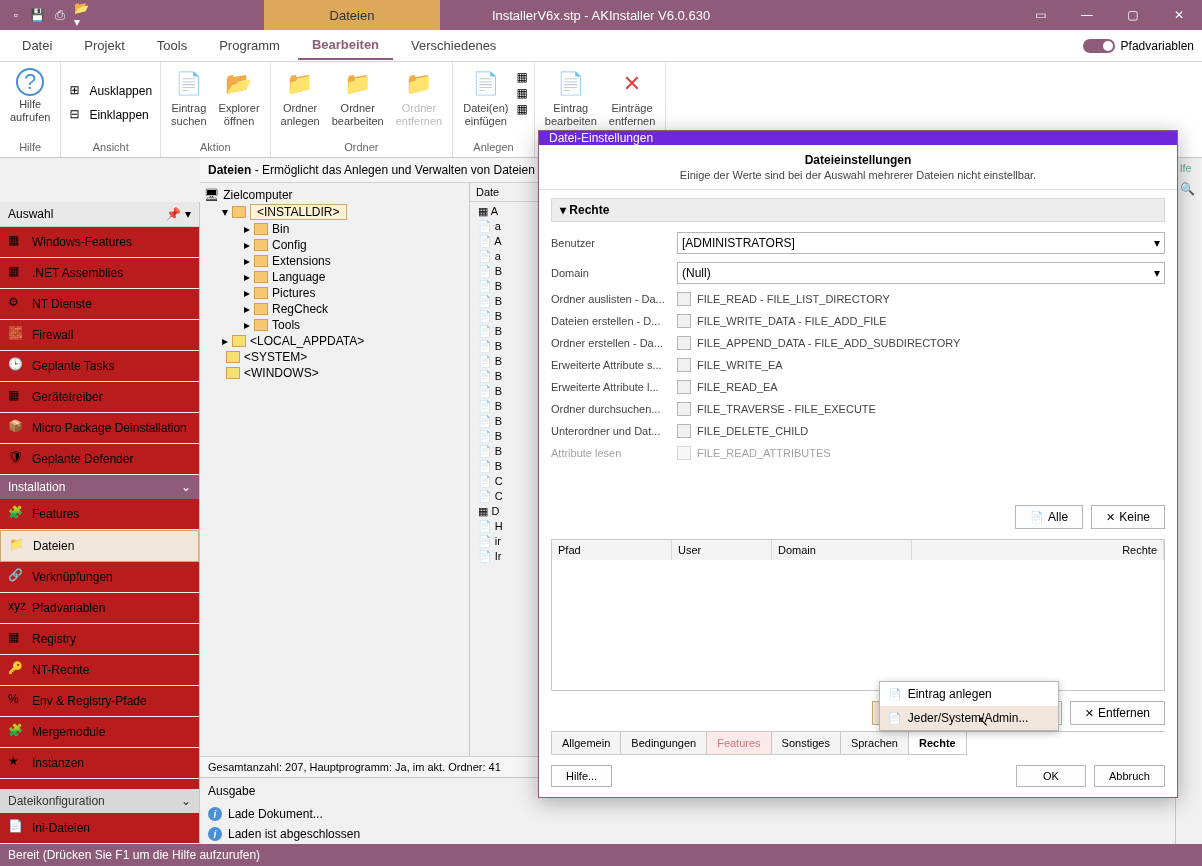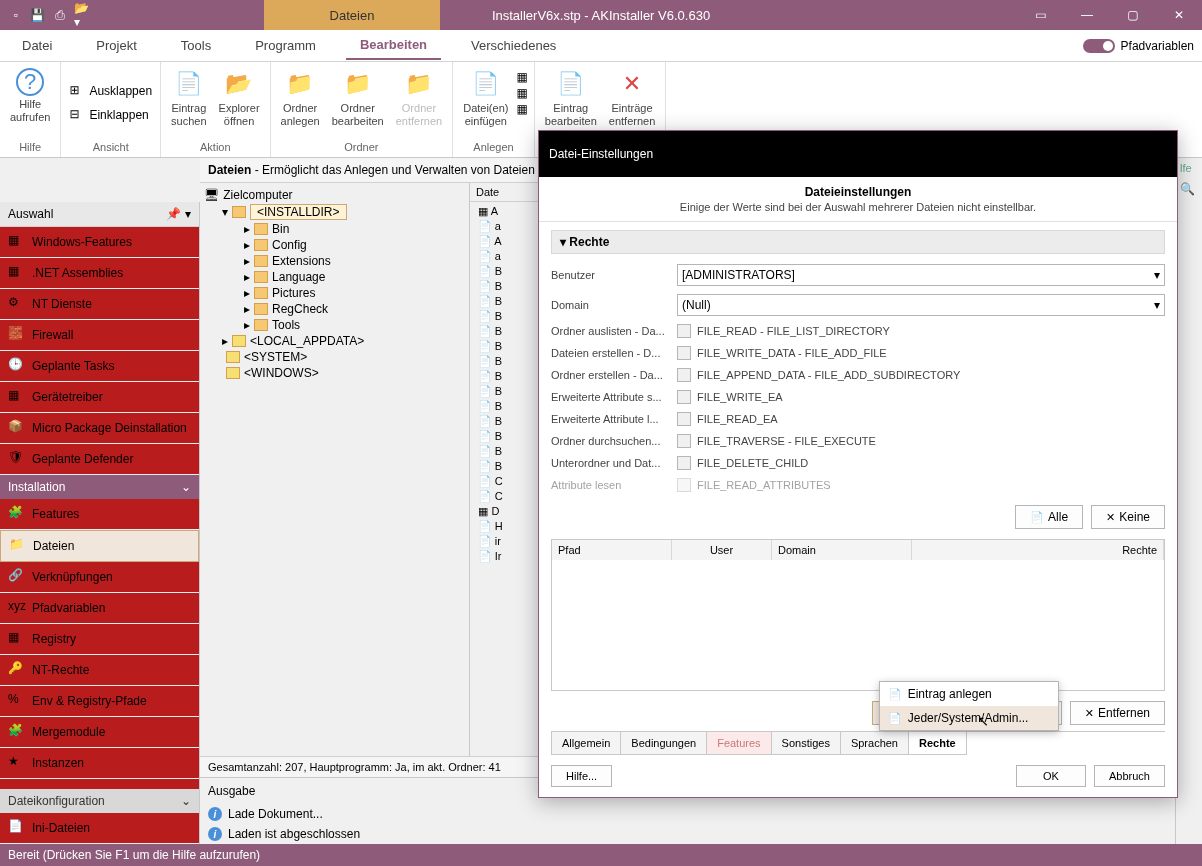--- a/index.html
+++ b/index.html
@@ -4,21 +4,21 @@
 <style>
 *{box-sizing:border-box;margin:0;padding:0;font-family:"Segoe UI",Tahoma,sans-serif;font-size:12px;}
 body{width:1202px;height:866px;background:#f0f0f0;overflow:hidden;position:relative;}
 .titlebar{height:30px;background:#8e5c7a;display:flex;align-items:center;color:#fff;position:relative;}
 .titlebar .qat{display:flex;gap:6px;padding-left:8px;}
 .titlebar .qat span{width:16px;height:16px;display:inline-flex;align-items:center;justify-content:center;}
 .titlebar .file-tab{position:absolute;left:264px;top:0;height:30px;width:176px;background:#dca85a;color:#333;display:flex;align-items:center;justify-content:center;font-size:13px;}
 .titlebar .title{position:absolute;left:50%;transform:translateX(-50%);font-size:13px;}
 .winbtns{margin-left:auto;display:flex;}
 .winbtns span{width:46px;height:30px;display:flex;align-items:center;justify-content:center;}
-.menubar{height:32px;background:#fff;border-bottom:1px solid #d4d4d4;display:flex;align-items:center;padding:0 8px;gap:16px;}
+.menubar{height:32px;background:#fff;border-bottom:1px solid #d4d4d4;display:flex;align-items:center;padding:0 8px;gap:4px;}
 .menubar .mi{padding:6px 14px;font-size:13px;color:#444;}
 .menubar .mi.active{color:#8e5c7a;border-bottom:2px solid #8e5c7a;font-weight:600;}
 .pathvar{margin-left:auto;display:flex;align-items:center;gap:6px;}
 .toggle{width:32px;height:14px;background:#8e5c7a;border-radius:7px;position:relative;}
 .toggle::after{content:"";width:10px;height:10px;background:#fff;border-radius:50%;position:absolute;right:2px;top:2px;}
 .ribbon{height:96px;background:#fff;border-bottom:1px solid #c8c8c8;display:flex;}
 .rgroup{border-right:1px solid #e0e0e0;display:flex;flex-direction:column;justify-content:space-between;padding:4px 6px 2px;}
 .rgroup .items{display:flex;gap:4px;align-items:flex-start;flex:1;}
 .rgroup .lbl{text-align:center;font-size:11px;color:#666;padding:2px 0;}
 .rbtn{display:flex;flex-direction:column;align-items:center;gap:2px;padding:2px 4px;min-width:42px;}
@@ -46,21 +46,21 @@
 .filelist .fhdr{background:#f0f0f0;border-bottom:1px solid #d0d0d0;padding:3px 6px;font-size:11px;}
 .filelist .fitem{display:flex;align-items:center;gap:4px;padding:1px 6px;font-size:11px;}
 .stat-row{background:#f5f5f5;border-top:1px solid #d0d0d0;padding:4px 8px;font-size:11px;}
 .output{border-top:1px solid #c8c8c8;}
 .output .hdr{padding:6px 8px;font-size:16px;display:flex;align-items:center;}
 .output .row{padding:3px 8px;display:flex;align-items:center;gap:6px;font-size:12px;}
 .info-ico{width:14px;height:14px;border-radius:50%;background:#4a90d9;color:#fff;display:inline-flex;align-items:center;justify-content:center;font-size:10px;font-weight:bold;font-style:italic;}
 .rightstrip{width:26px;background:#f0f0f0;}
 .statusbar{height:22px;background:#8e5c7a;color:#fff;display:flex;align-items:center;padding:0 8px;font-size:11px;}
 .dialog{position:absolute;left:538px;top:130px;width:640px;height:668px;background:#fff;border:1px solid #8e5c7a;box-shadow:0 4px 20px rgba(0,0,0,.3);display:flex;flex-direction:column;}
-.dlg-title{background:#000000;color:#fff;padding:16px 10px;font-size:12px;}
+.dlg-title{background:#6d28d9;color:#fff;padding:0 10px;font-size:12px;}
 .dlg-sub{padding:8px 12px;border-bottom:1px solid #e0e0e0;text-align:center;}
 .dlg-sub h4{font-size:12px;font-weight:bold;margin-bottom:2px;}
 .dlg-sub p{font-size:11px;color:#444;}
 .dlg-body{flex:1;padding:8px 12px;overflow:auto;}
 .sect-hdr{background:#ececec;border:1px solid #d8d8d8;padding:4px 8px;font-size:12px;font-weight:bold;margin-bottom:6px;}
 .form-row{display:flex;align-items:center;padding:4px 0;gap:6px;}
 .form-row .fl{width:120px;font-size:11px;color:#444;overflow:hidden;text-overflow:ellipsis;white-space:nowrap;}
 .form-row select,.form-row .combo{flex:1;padding:3px 4px;font-size:11px;border:1px solid #b5b5b5;background:#fff;}
 .form-row .chk{width:14px;height:14px;border:1px solid #b5b5b5;background:#f0f0f0;}
 .form-row .perm{font-size:11px;color:#444;}
@@ -468,21 +468,21 @@
         <div class="perm">FILE_READ_ATTRIBUTES</div>
       </div>
   </div>
   <div class="btnrow">
     <div class="btn">📄 <span>Alle</span></div>
     <div class="btn">✕ <span>Keine</span></div>
   </div>
   <div class="grid">
     <div class="ghdr">
       <div class="gc" style="width:120px;">Pfad</div>
-      <div class="gc" style="width:100px;text-align:center;">User</div>
+      <div class="gc" style="width:100px;">User</div>
       <div class="gc" style="width:140px;">Domain</div>
       <div class="gc" style="flex:1;text-align:right;">Rechte</div>
     </div>
     <div class="gbody"></div>
   </div>
   <div class="btnrow">
     <div class="btn" style="background:#f0e6dc;border-color:#c9a979;">📄 <span>Neu</span></div>
     <div class="btn" style="width:18px;padding:4px;">▾</div>
     <div class="btn">📄 <span>Ändern</span></div>
     <div class="btn">✕ <span>Entfernen</span></div>

